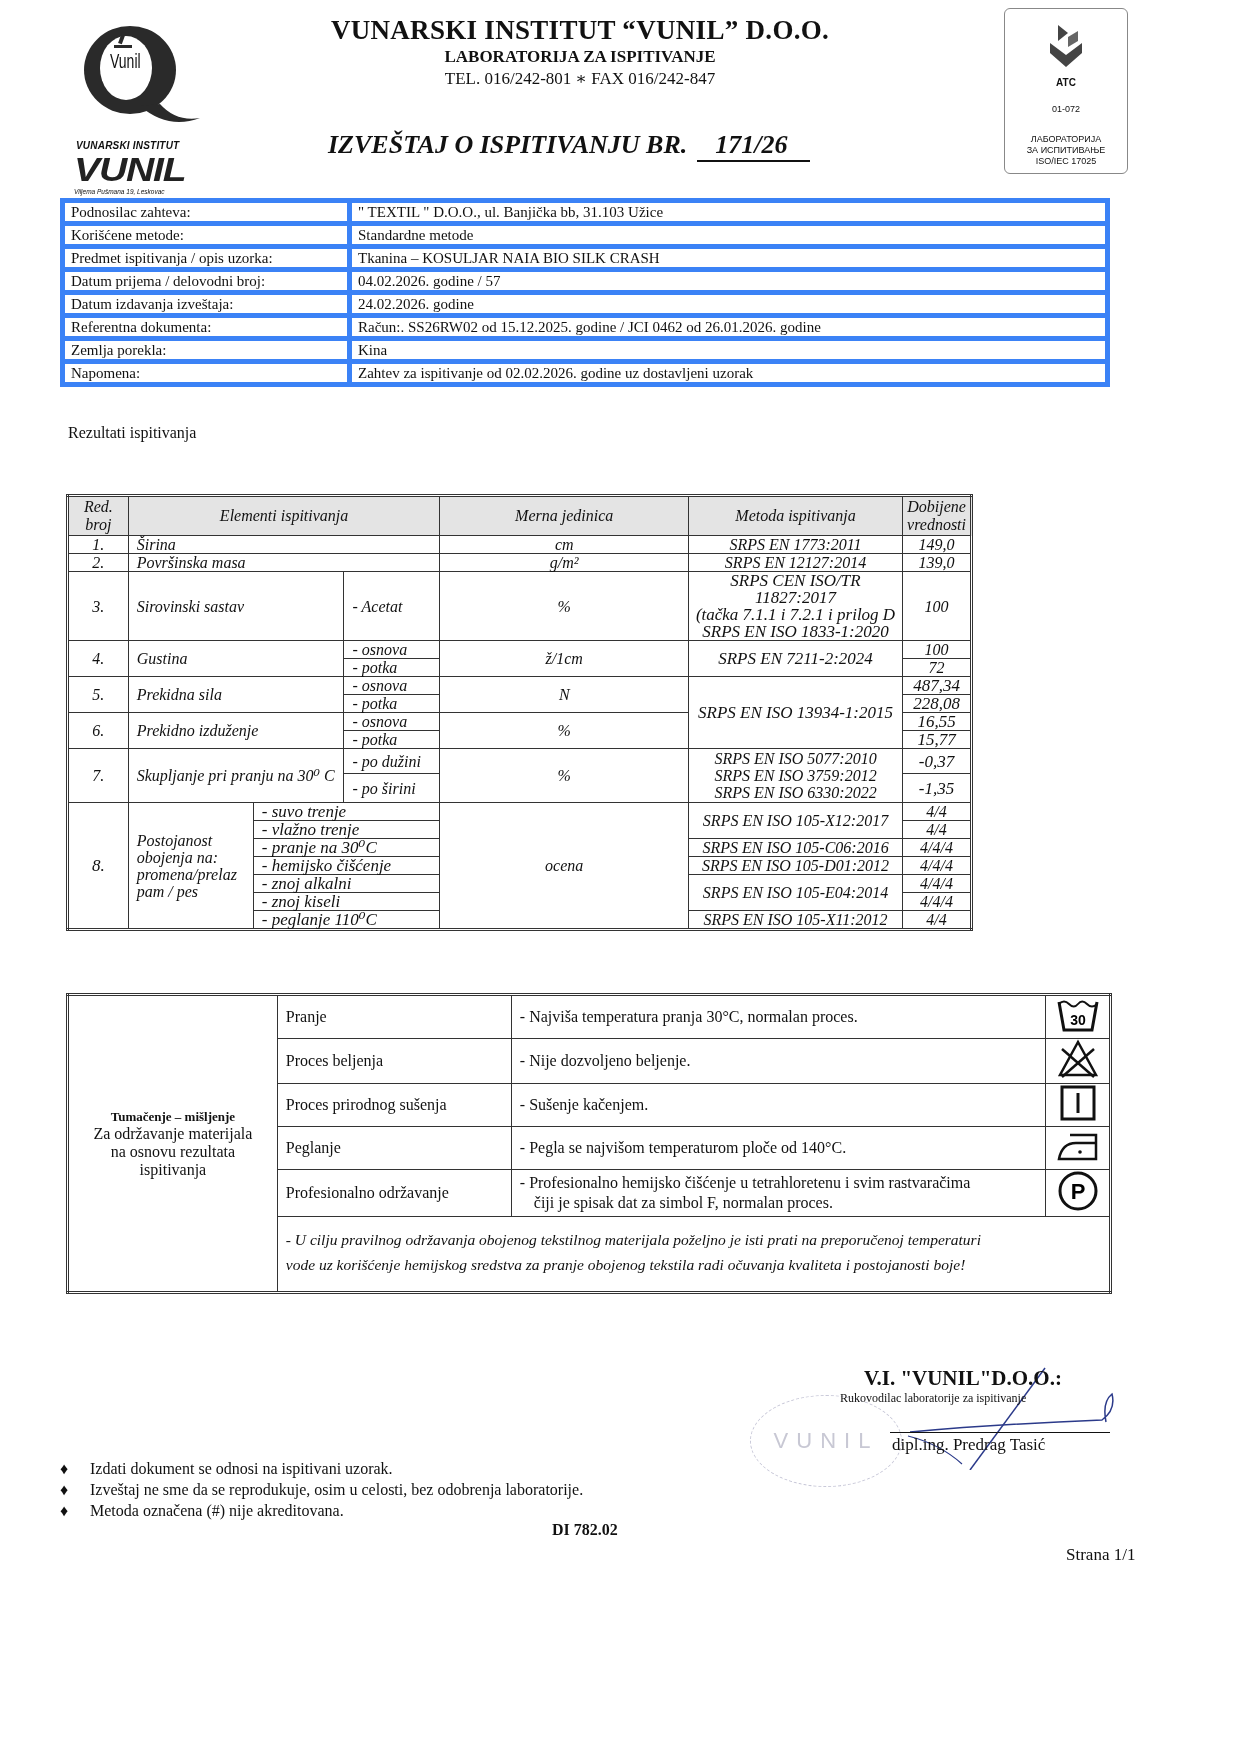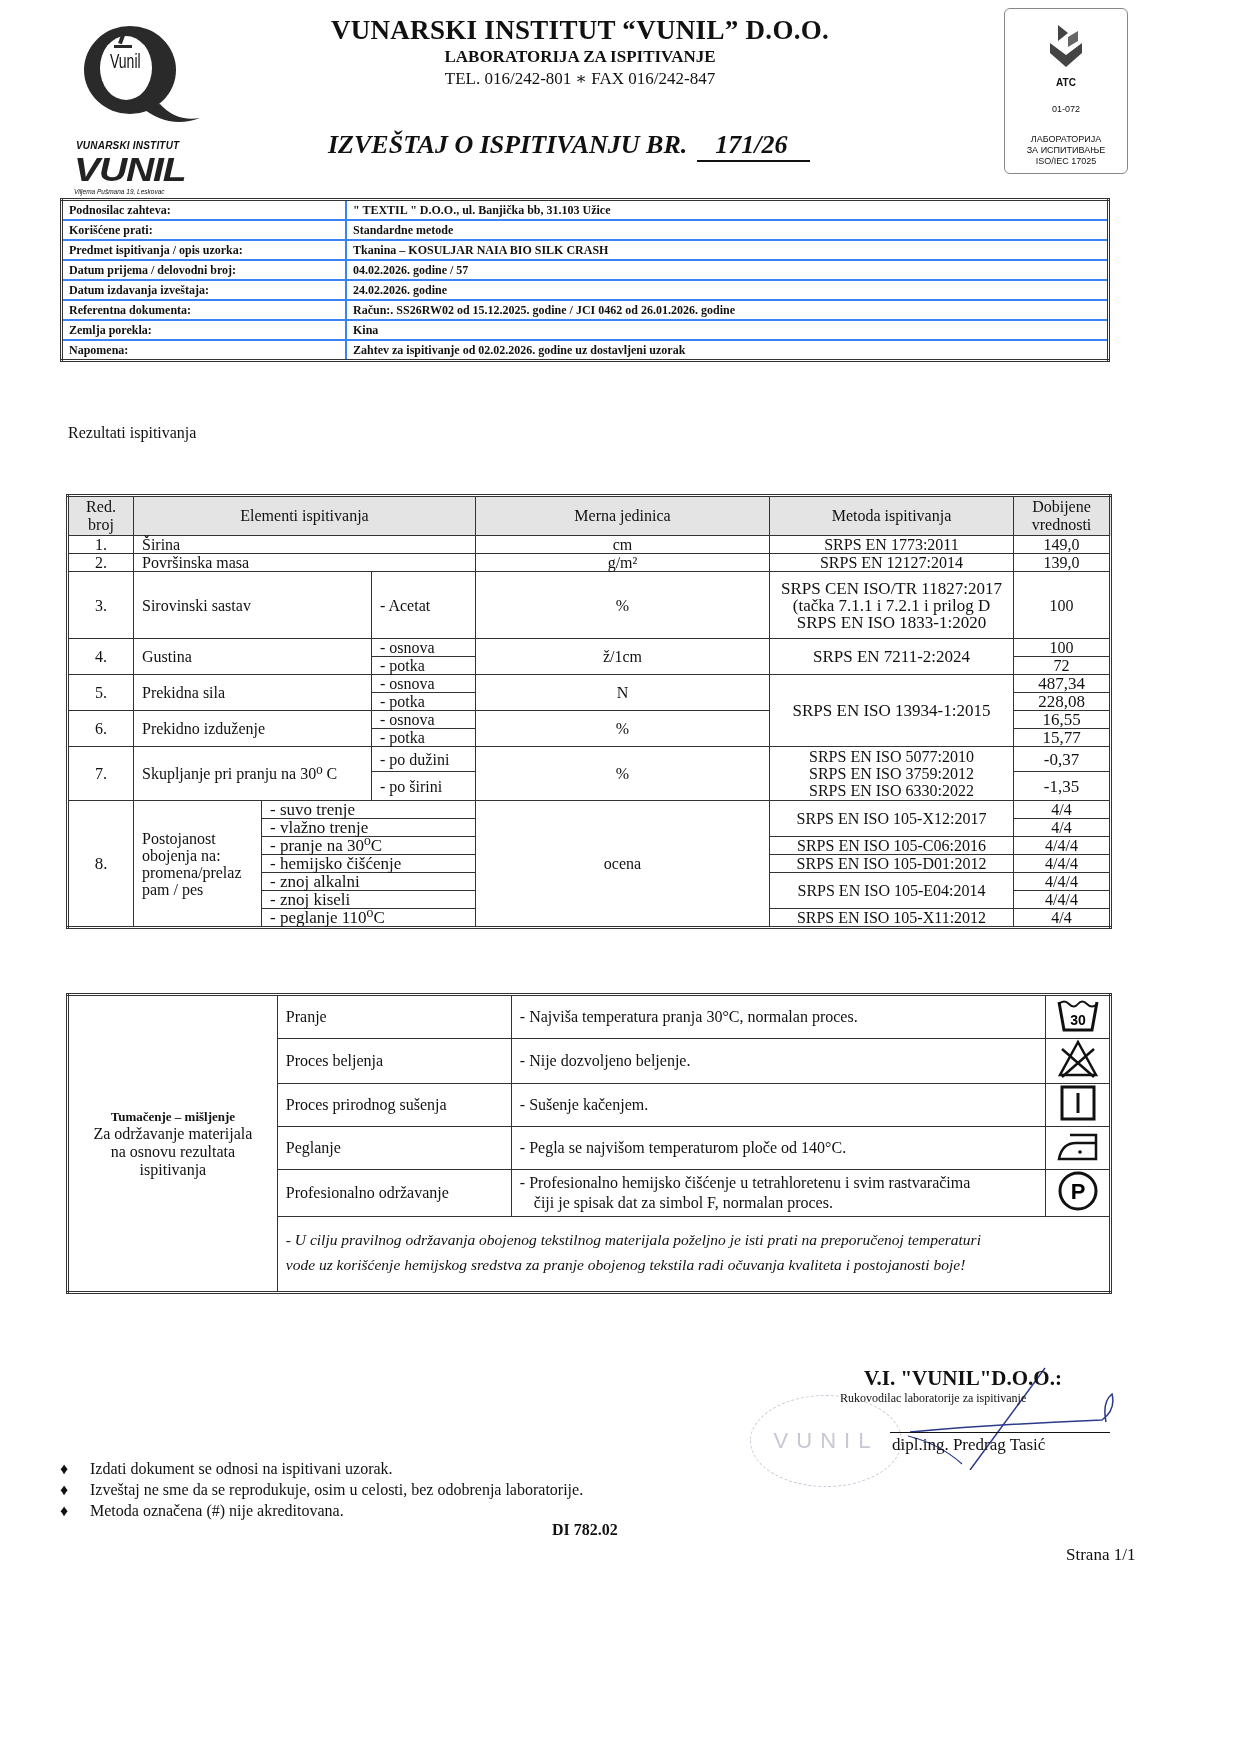--- a/index.html
+++ b/index.html
@@ -29,27 +29,27 @@
   #atc { left:1004px; top:8px; width:122px; height:164px; border:1px solid #888; border-radius:6px; text-align:center;
          font-family:"Liberation Sans", sans-serif; }
   #atc svg { margin-top:14px; }
   #atc .a1 { font-weight:bold; font-size:10px; margin-top:2px; }
   #atc .a2 { font-size:9px; margin-top:16px; }
   #atc .a3 { font-size:9px; margin-top:20px; line-height:11px; }
 
   
   table { border-collapse:collapse; }
   #info { left:60px; top:198px; width:1050px; border:3px double #333; }
-  #info td { border:2px solid #3b82f6; font-size:12px; padding:0 6px; height:18px; line-height:17px; white-space:nowrap;font-weight:bold; }
+  #info td { border:5px solid #3b82f6; font-size:15px; padding:0 6px; height:18px; line-height:17px; white-space:nowrap; }
   #info td.lab { width:270px; }
 
   #results-heading { left:68px; top:424px; font-size:16px; }
 
   
-  #res { left:66px; top:494px; width:1046px; border:3px double #333; }
+  #res { left:66px; top:494px; width:907px; border:3px double #333;font-style:italic; }
   #res td { border:1px solid #333; font-size:16px; text-align:center; padding:0 4px; line-height:17px; }
   #res td.l { text-align:left; padding-left:8px; }
   #res tr.head td { background:#e4e4e4; line-height:18px; }
   #res td.big { font-size:17px; }
 
   
   #maint { left:66px; top:993px; width:1046px; border:3px double #333; }
   #maint td { border:1px solid #333; font-size:16px; padding:0 8px; }
   #maint td.icon { width:62px; text-align:center; padding:0; }
   #maint .note { font-style:italic; font-size:15.5px; line-height:25px; padding:10px 8px 14px 8px; }
@@ -112,21 +112,21 @@
   </div>
 </div>
 
 <table id="info" class="abs">
   <tbody id="info-body">
       <tr>
         <td class="lab">Podnosilac zahteva:</td>
         <td>" TEXTIL " D.O.O., ul. Banjička bb, 31.103 Užice</td>
       </tr>
       <tr>
-        <td class="lab">Korišćene prati:</td>
+        <td class="lab">Korišćene metode:</td>
         <td>Standardne metode</td>
       </tr>
       <tr>
         <td class="lab">Predmet ispitivanja / opis uzorka:</td>
         <td>Tkanina –  KOSULJAR NAIA BIO SILK CRASH</td>
       </tr>
       <tr>
         <td class="lab">Datum prijema / delovodni broj:</td>
         <td>04.02.2026. godine   /   57</td>
       </tr>

